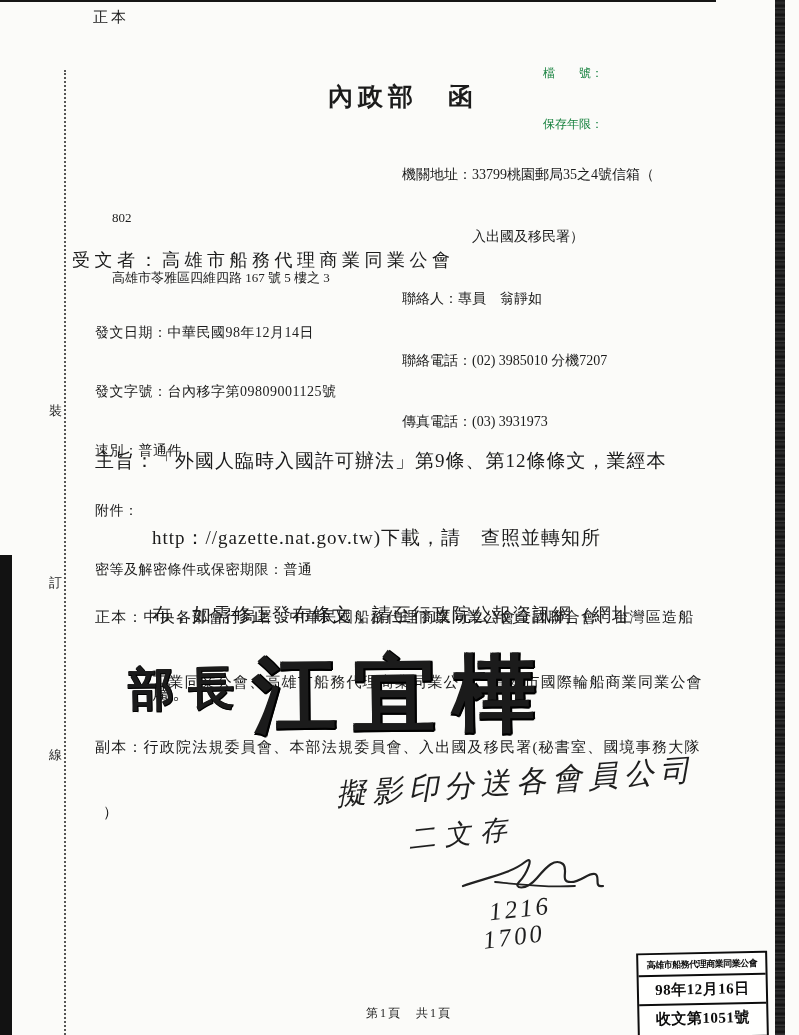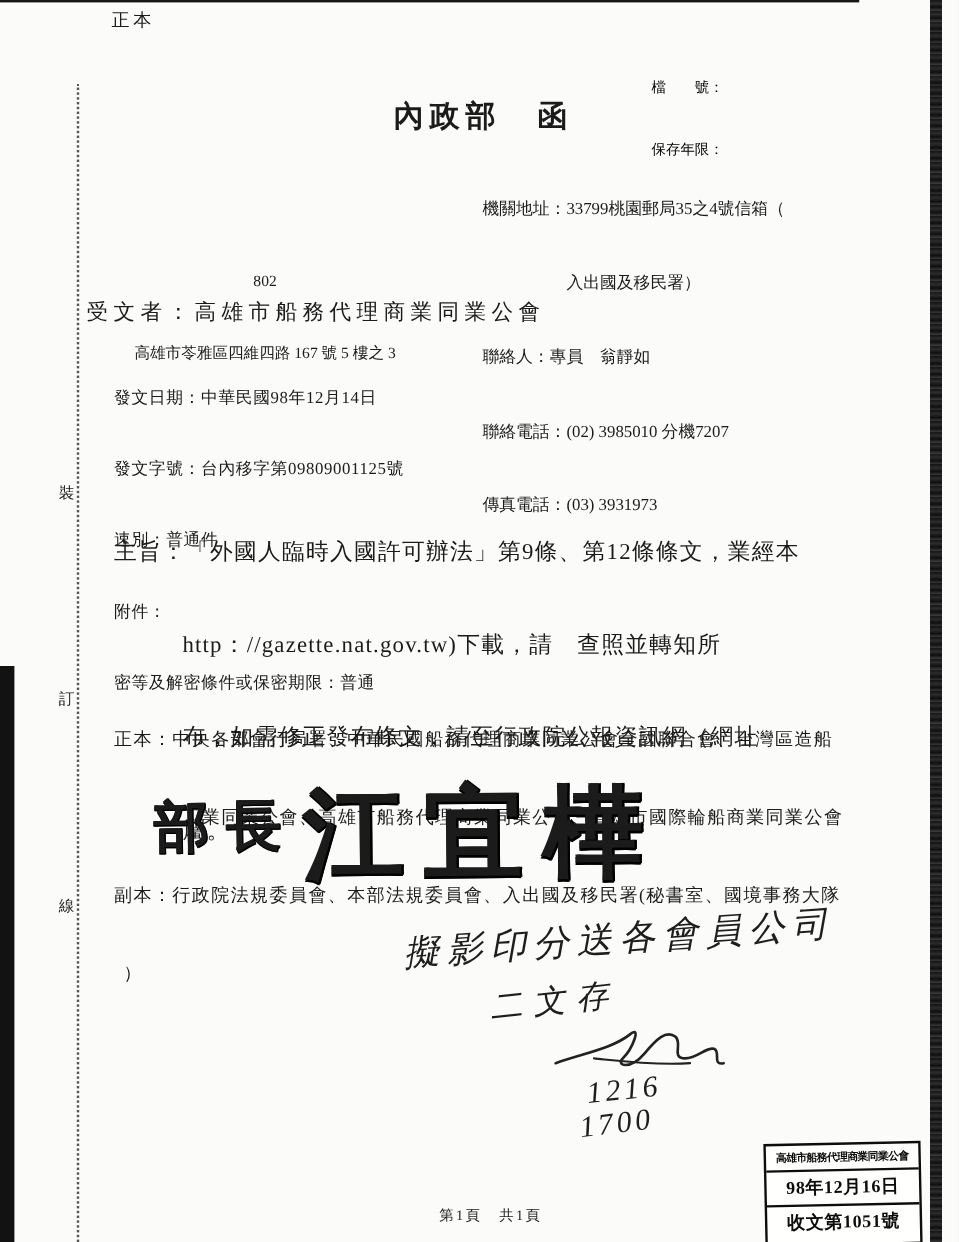--- a/index.html
+++ b/index.html
@@ -18,27 +18,27 @@
   .scan-right-band{
     position:absolute;left:775px;top:0;width:10px;height:1035px;
     background:repeating-linear-gradient(180deg,#151515 0px,#2c2c2c 3px,#101010 6px,#3a3a3a 9px);
   }
   .scan-left-strip{position:absolute;left:0;top:555px;width:12px;height:480px;background:#121212;}
   
   .binding-line{position:absolute;left:64px;top:70px;height:965px;width:0;border-left:2px dotted #555;}
   .binding-mark{position:absolute;left:49px;width:16px;font-size:13px;color:#222;}
   
   .copy-label{left:93px;top:8px;font-size:15px;letter-spacing:3px;font-family:Liberation Serif, serif;}
-  .archive{left:543px;top:31px;font-size:12px;line-height:17px;color:#000000;}
+  .archive{left:543px;top:31px;font-size:12px;line-height:17px;color:#15803d;}
   .doc-title{left:328px;top:80px;font-size:25px;font-weight:bold;letter-spacing:5px;text-align:right;}
   
   .sender{left:402px;top:124px;font-size:14px;line-height:20.6px;}
   .sender .indent{padding-left:70px;}
   
-  .mailing{left:112px;top:184px;font-size:13px;line-height:20px;text-align:center;}
+  .mailing{left:112px;top:168px;font-size:13px;line-height:20px;}
   
   .recipient{left:72px;top:248px;font-size:18px;letter-spacing:4.5px;font-weight:500;}
   
   .meta{left:95px;top:283px;font-size:14px;line-height:19.8px;letter-spacing:0.5px;}
   
   .subject{left:95px;top:396px;font-size:19px;line-height:25.8px;letter-spacing:1px;width:580px;}
   .subject .indent{padding-left:57px;}
   
   .distribution{left:95px;top:564px;font-size:15px;line-height:21.6px;letter-spacing:1.2px;width:660px;}
   .distribution .indent{padding-left:57px;}

